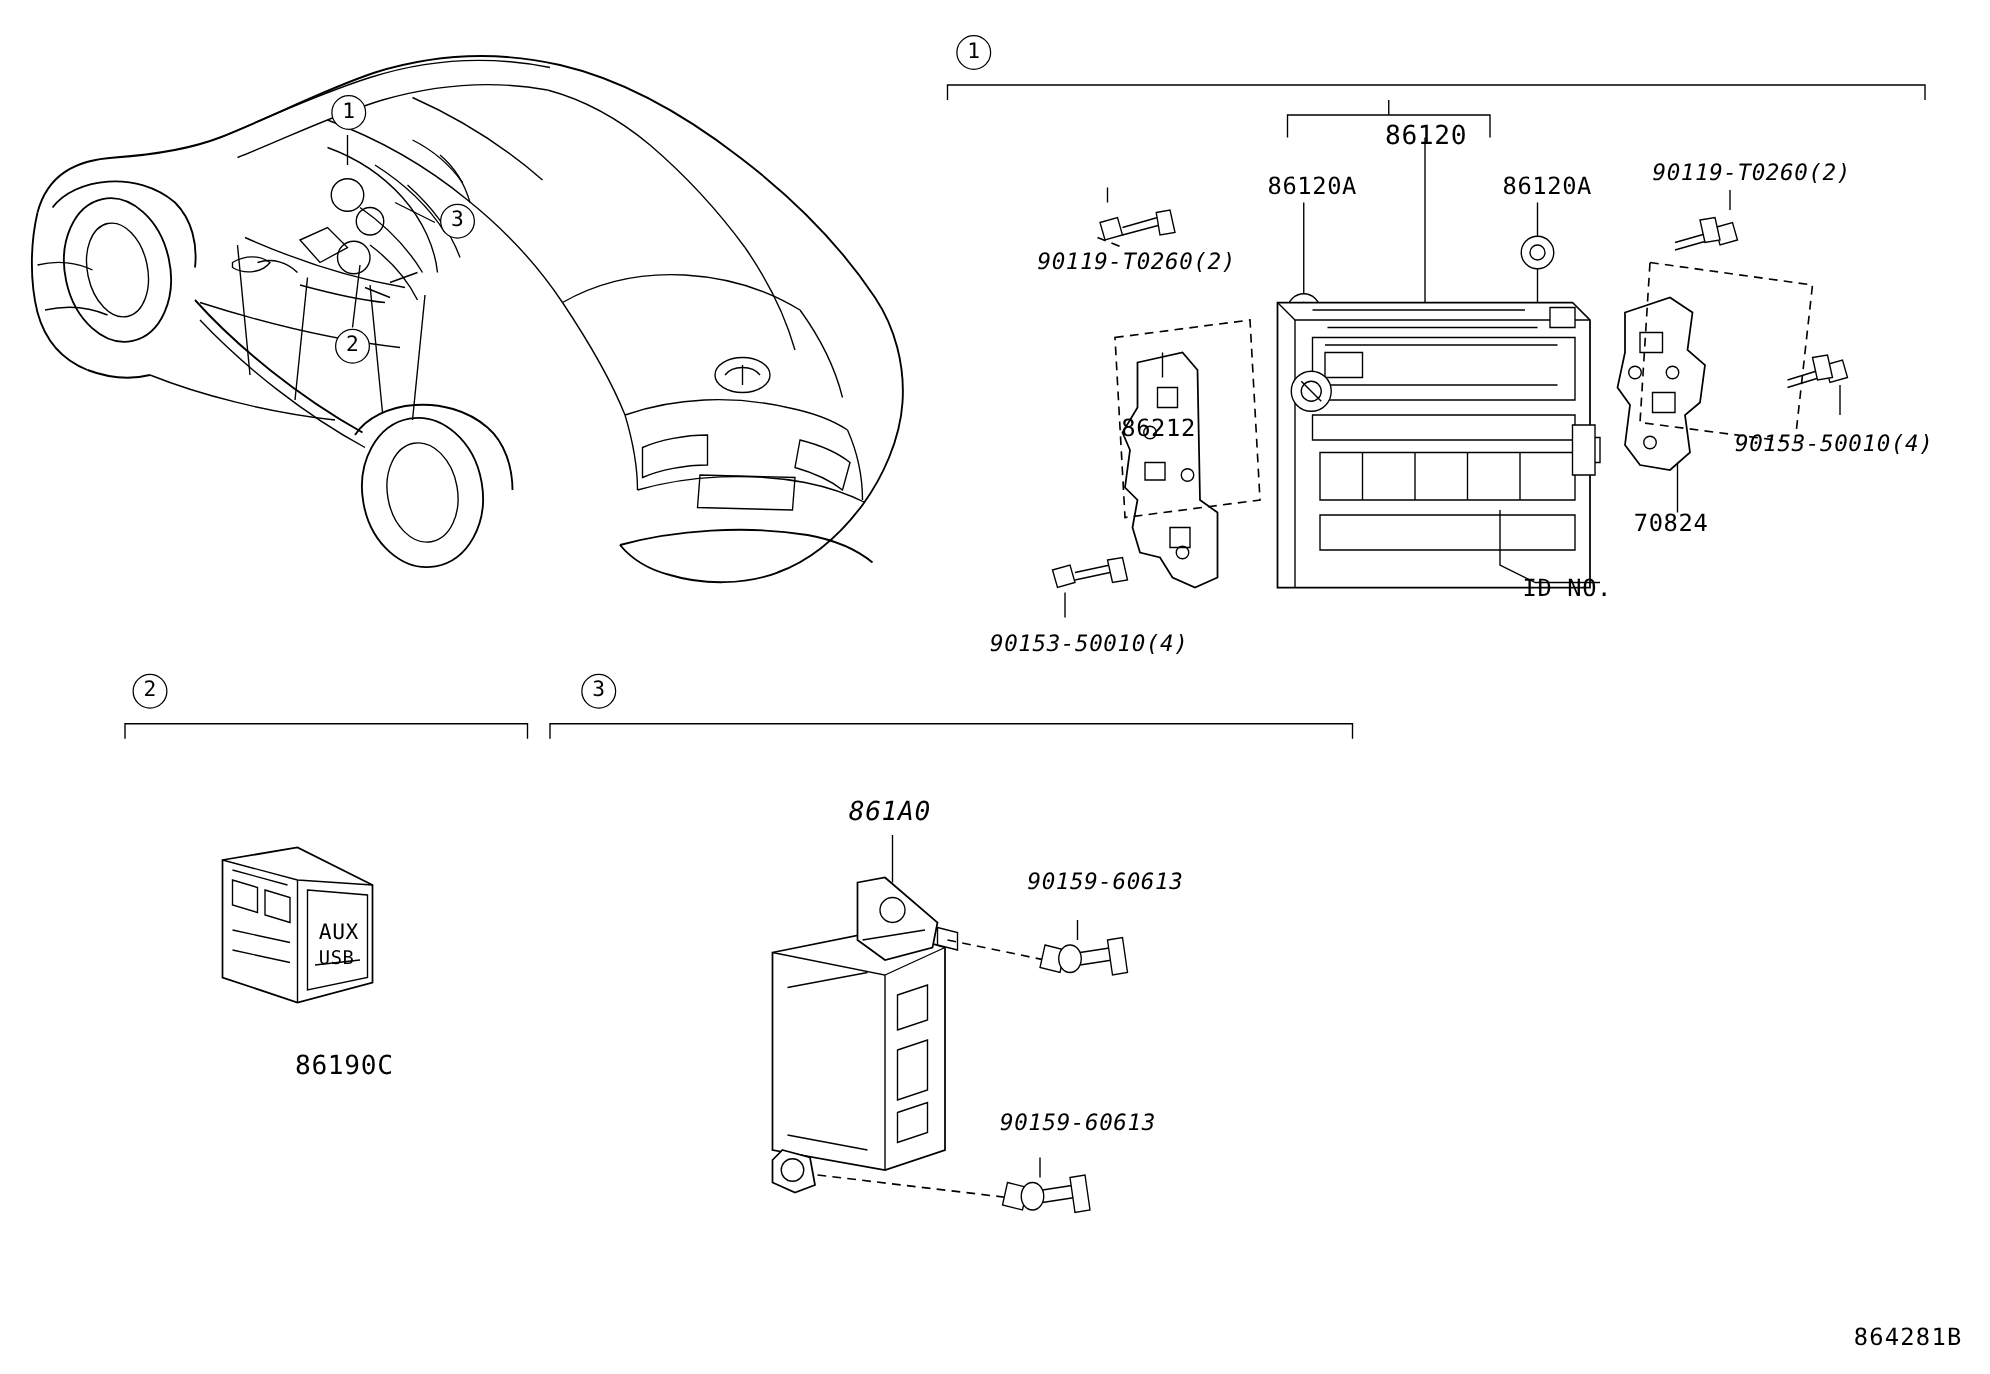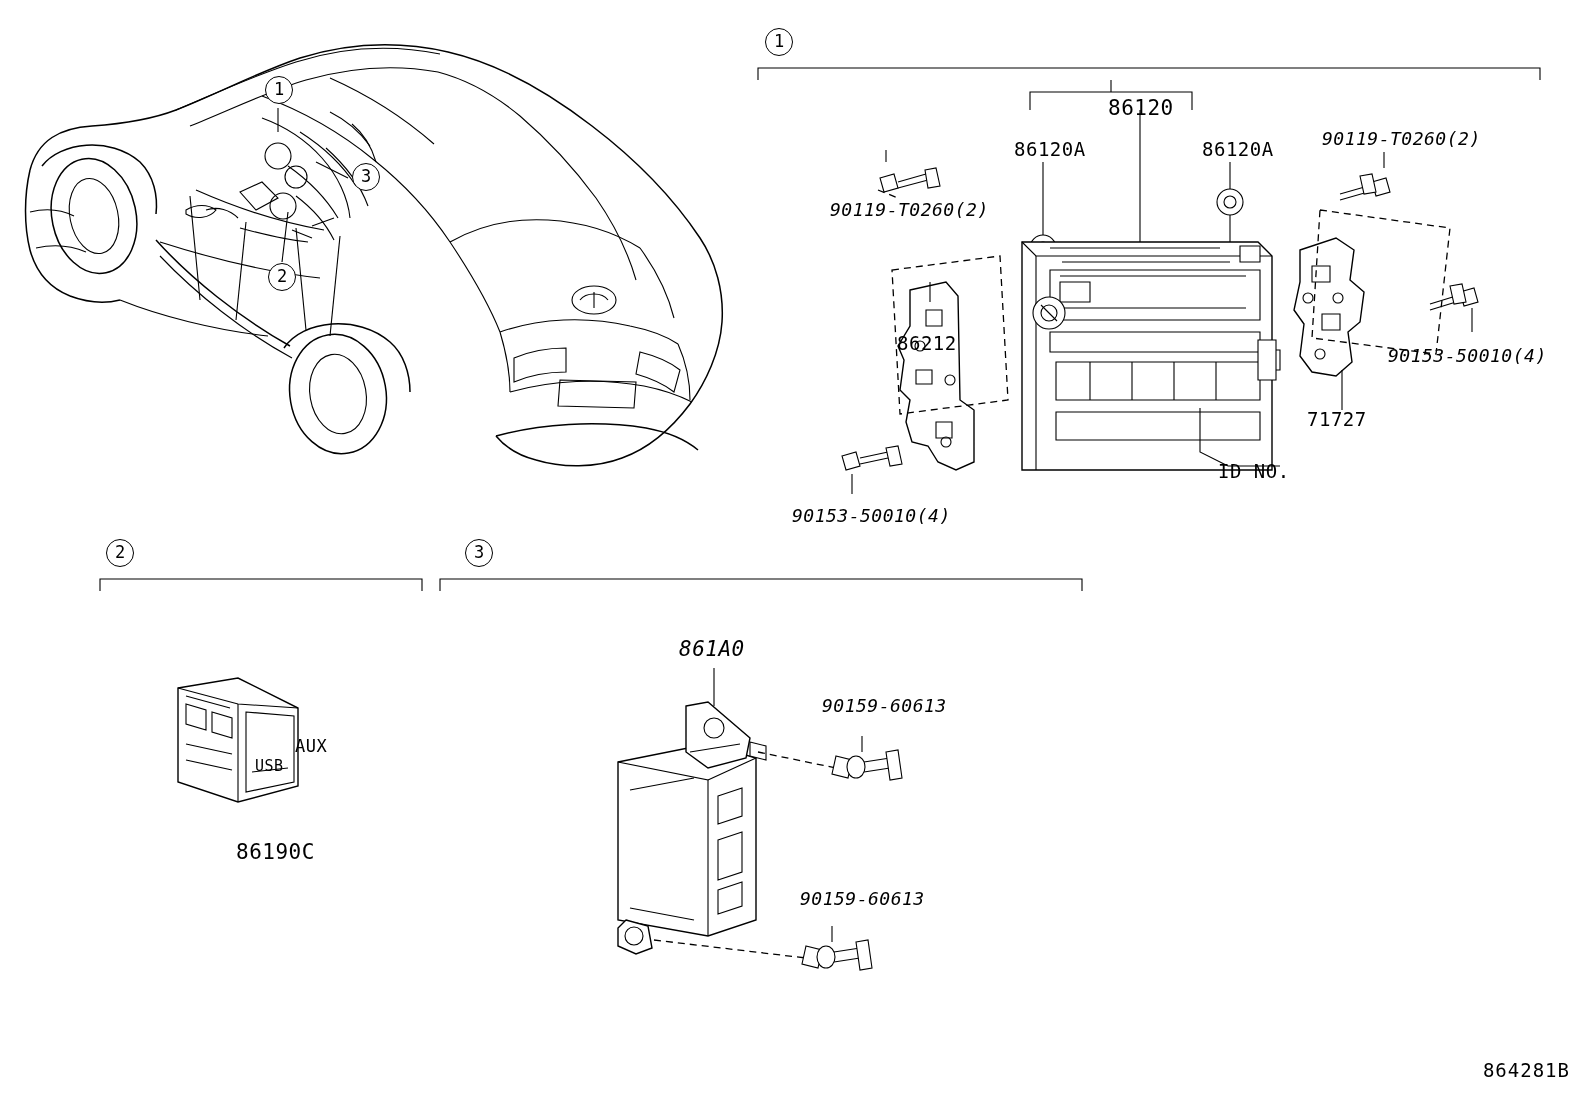--- a/index.html
+++ b/index.html
@@ -269,21 +269,21 @@
 
       <path class="ln-thin" d="M440 338 L440 382 L468 396"></path>
       <path class="ln-thin" d="M468 396 L520 396"></path>
     </svg>
   </div>
 
   <div class="label big" style="left:1108px; top:96px;">86120</div>
   <div class="label" style="left:1014px; top:138px;">86120A</div>
   <div class="label" style="left:1202px; top:138px;">86120A</div>
   <div class="label" style="left:897px; top:288px;margin-top:44px;">86212</div>
-  <div class="label" style="left:1307px; top:408px;">71727</div>
+  <div class="label" style="left:1307px; top:408px;">70824</div>
   <div class="label small" style="left:830px; top:199px;">90119-T0260(2)</div>
   <div class="label small" style="left:1322px; top:128px;">90119-T0260(2)</div>
   <div class="label small" style="left:792px; top:505px;">90153-50010(4)</div>
   <div class="label small" style="left:1388px; top:345px;">90153-50010(4)</div>
   <div class="label" style="left:1218px; top:460px;">ID NO.</div>
 
   <div class="callout-num" style="left:106px; top:539px;">2</div>
   <div class="abs" style="left:92px; top:566px;">
     <svg width="340" height="30" viewBox="0 0 340 30">
       <path class="ln-thin" d="M8 25 L8 13 L330 13 L330 25"></path>
@@ -301,21 +301,21 @@
 
       <path class="ln-thin" d="M36 36 L80 48"></path>
       <path class="fillw-thin" d="M36 44 L56 50 L56 70 L36 64 Z"></path>
       <path class="fillw-thin" d="M62 52 L82 58 L82 78 L62 72 Z"></path>
       <path class="ln-thin" d="M36 84 L82 94"></path>
       <path class="ln-thin" d="M36 100 L82 110"></path>
 
       <path class="ln-thin" d="M102 112 L138 108"></path>
     </svg>
   </div>
-  <div class="label" style="left:255px; top:736px; font-size:17px;margin-left:40px;">AUX</div>
+  <div class="label" style="left:255px; top:736px; font-size:17px;">AUX</div>
   <div class="label" style="left:255px; top:757px; font-size:15px;">USB</div>
   <div class="label big" style="left:236px; top:840px;">86190C</div>
 
   <div class="callout-num" style="left:465px; top:539px;">3</div>
   <div class="abs" style="left:432px; top:566px;">
     <svg width="660" height="30" viewBox="0 0 660 30">
       <path class="ln-thin" d="M8 25 L8 13 L650 13 L650 25"></path>
     </svg>
   </div>
 

